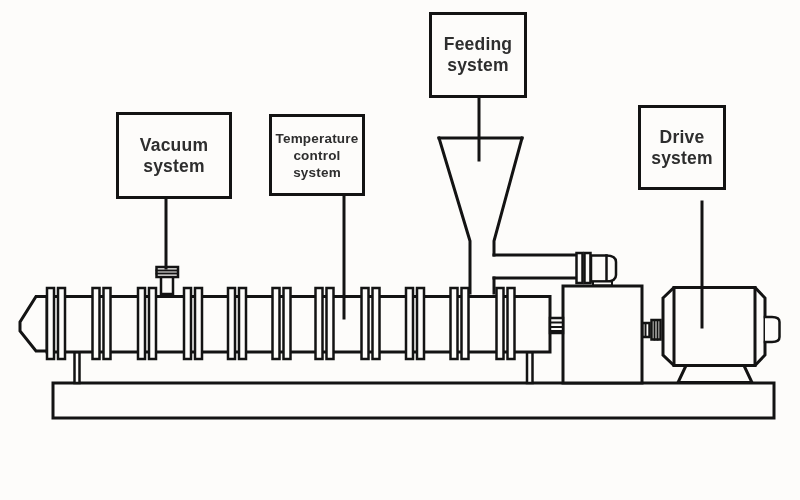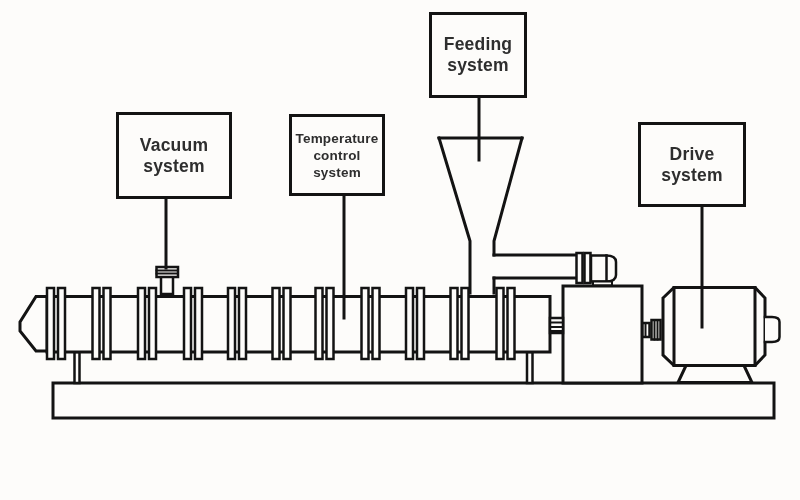--- a/index.html
+++ b/index.html
@@ -141,35 +141,35 @@
     </g>
   </svg>
 
   <div class="label-box" style="left:116px; top:112px; width:116px; height:87px;">
     <div class="label-text lt-large">
       <span>Vacuum</span>
       <span>system</span>
     </div>
   </div>
 
-  <div class="label-box" style="left:289px; top:114px; width:96px; height:82px;">
+  <div class="label-box" style="left:269px; top:114px; width:96px; height:82px;">
     <div class="label-text lt-small">
       <span>Temperature</span>
       <span>control</span>
       <span>system</span>
     </div>
   </div>
 
   <div class="label-box" style="left:429px; top:12px; width:98px; height:86px;">
     <div class="label-text lt-large">
       <span>Feeding</span>
       <span>system</span>
     </div>
   </div>
 
-  <div class="label-box" style="left:638px; top:122px; width:108px; height:85px;">
+  <div class="label-box" style="left:638px; top:105px; width:88px; height:85px;">
     <div class="label-text lt-large">
       <span>Drive</span>
       <span>system</span>
     </div>
   </div>
 
 </div>
 
 </body></html>

